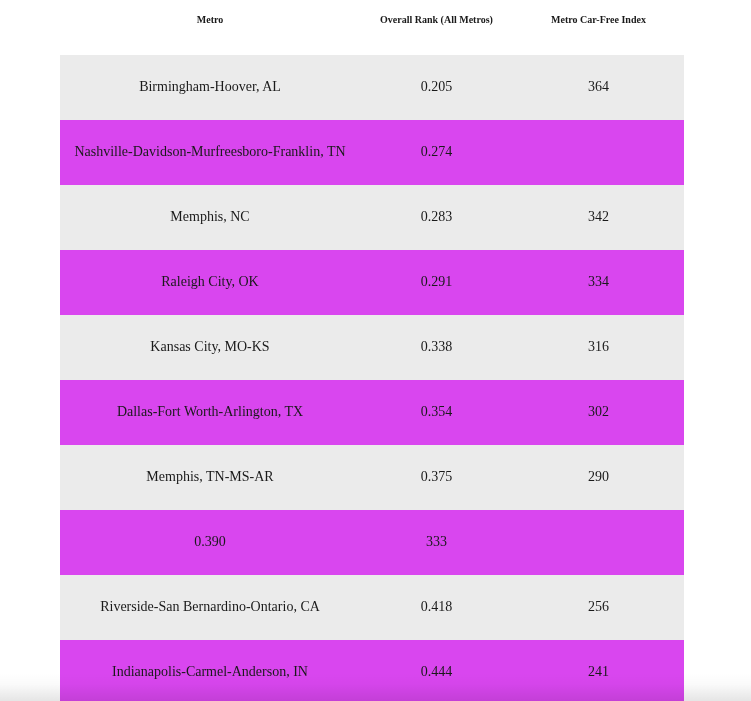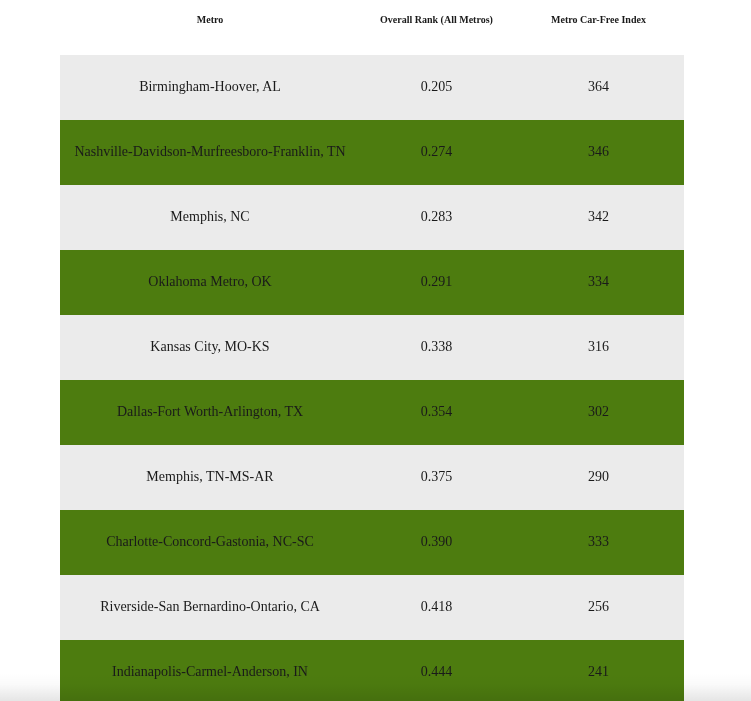--- a/index.html
+++ b/index.html
@@ -36,21 +36,21 @@
     line-height: 1.2;
     text-align: center;
     white-space: nowrap;
   }
   .row {
     display: grid;
     grid-template-columns: 300px 153px 171px;
     margin-left: 60px;
     width: 624px;
     height: 65px;
-    background: #4d7c0f;
+    background: #d946ef;
   }
   .row:nth-child(odd) { background: #ebebeb; }
   .td {
     display: flex;
     justify-content: center;
     align-items: center;
     font-size: 14px;
     line-height: 1.2;
     text-align: center;
     padding: 8px 4px;
@@ -77,49 +77,47 @@
     </div>
     <div class="tbody" id="tbody">
         <div class="row">
           <div class="td">Birmingham-Hoover, AL</div>
           <div class="td">0.205</div>
           <div class="td">364</div>
         </div>
         <div class="row">
           <div class="td">Nashville-Davidson-Murfreesboro-Franklin, TN</div>
           <div class="td">0.274</div>
-          <div class="td">346</div>
         </div>
         <div class="row">
           <div class="td">Memphis, NC</div>
           <div class="td">0.283</div>
           <div class="td">342</div>
         </div>
         <div class="row">
-          <div class="td">Oklahoma Metro, OK</div>
+          <div class="td">Raleigh City, OK</div>
           <div class="td">0.291</div>
           <div class="td">334</div>
         </div>
         <div class="row">
           <div class="td">Kansas City, MO-KS</div>
           <div class="td">0.338</div>
           <div class="td">316</div>
         </div>
         <div class="row">
           <div class="td">Dallas-Fort Worth-Arlington, TX</div>
           <div class="td">0.354</div>
           <div class="td">302</div>
         </div>
         <div class="row">
           <div class="td">Memphis, TN-MS-AR</div>
           <div class="td">0.375</div>
           <div class="td">290</div>
         </div>
         <div class="row">
-          <div class="td">Charlotte-Concord-Gastonia, NC-SC</div>
           <div class="td">0.390</div>
           <div class="td">333</div>
         </div>
         <div class="row">
           <div class="td">Riverside-San Bernardino-Ontario, CA</div>
           <div class="td">0.418</div>
           <div class="td">256</div>
         </div>
         <div class="row">
           <div class="td">Indianapolis-Carmel-Anderson, IN</div>

